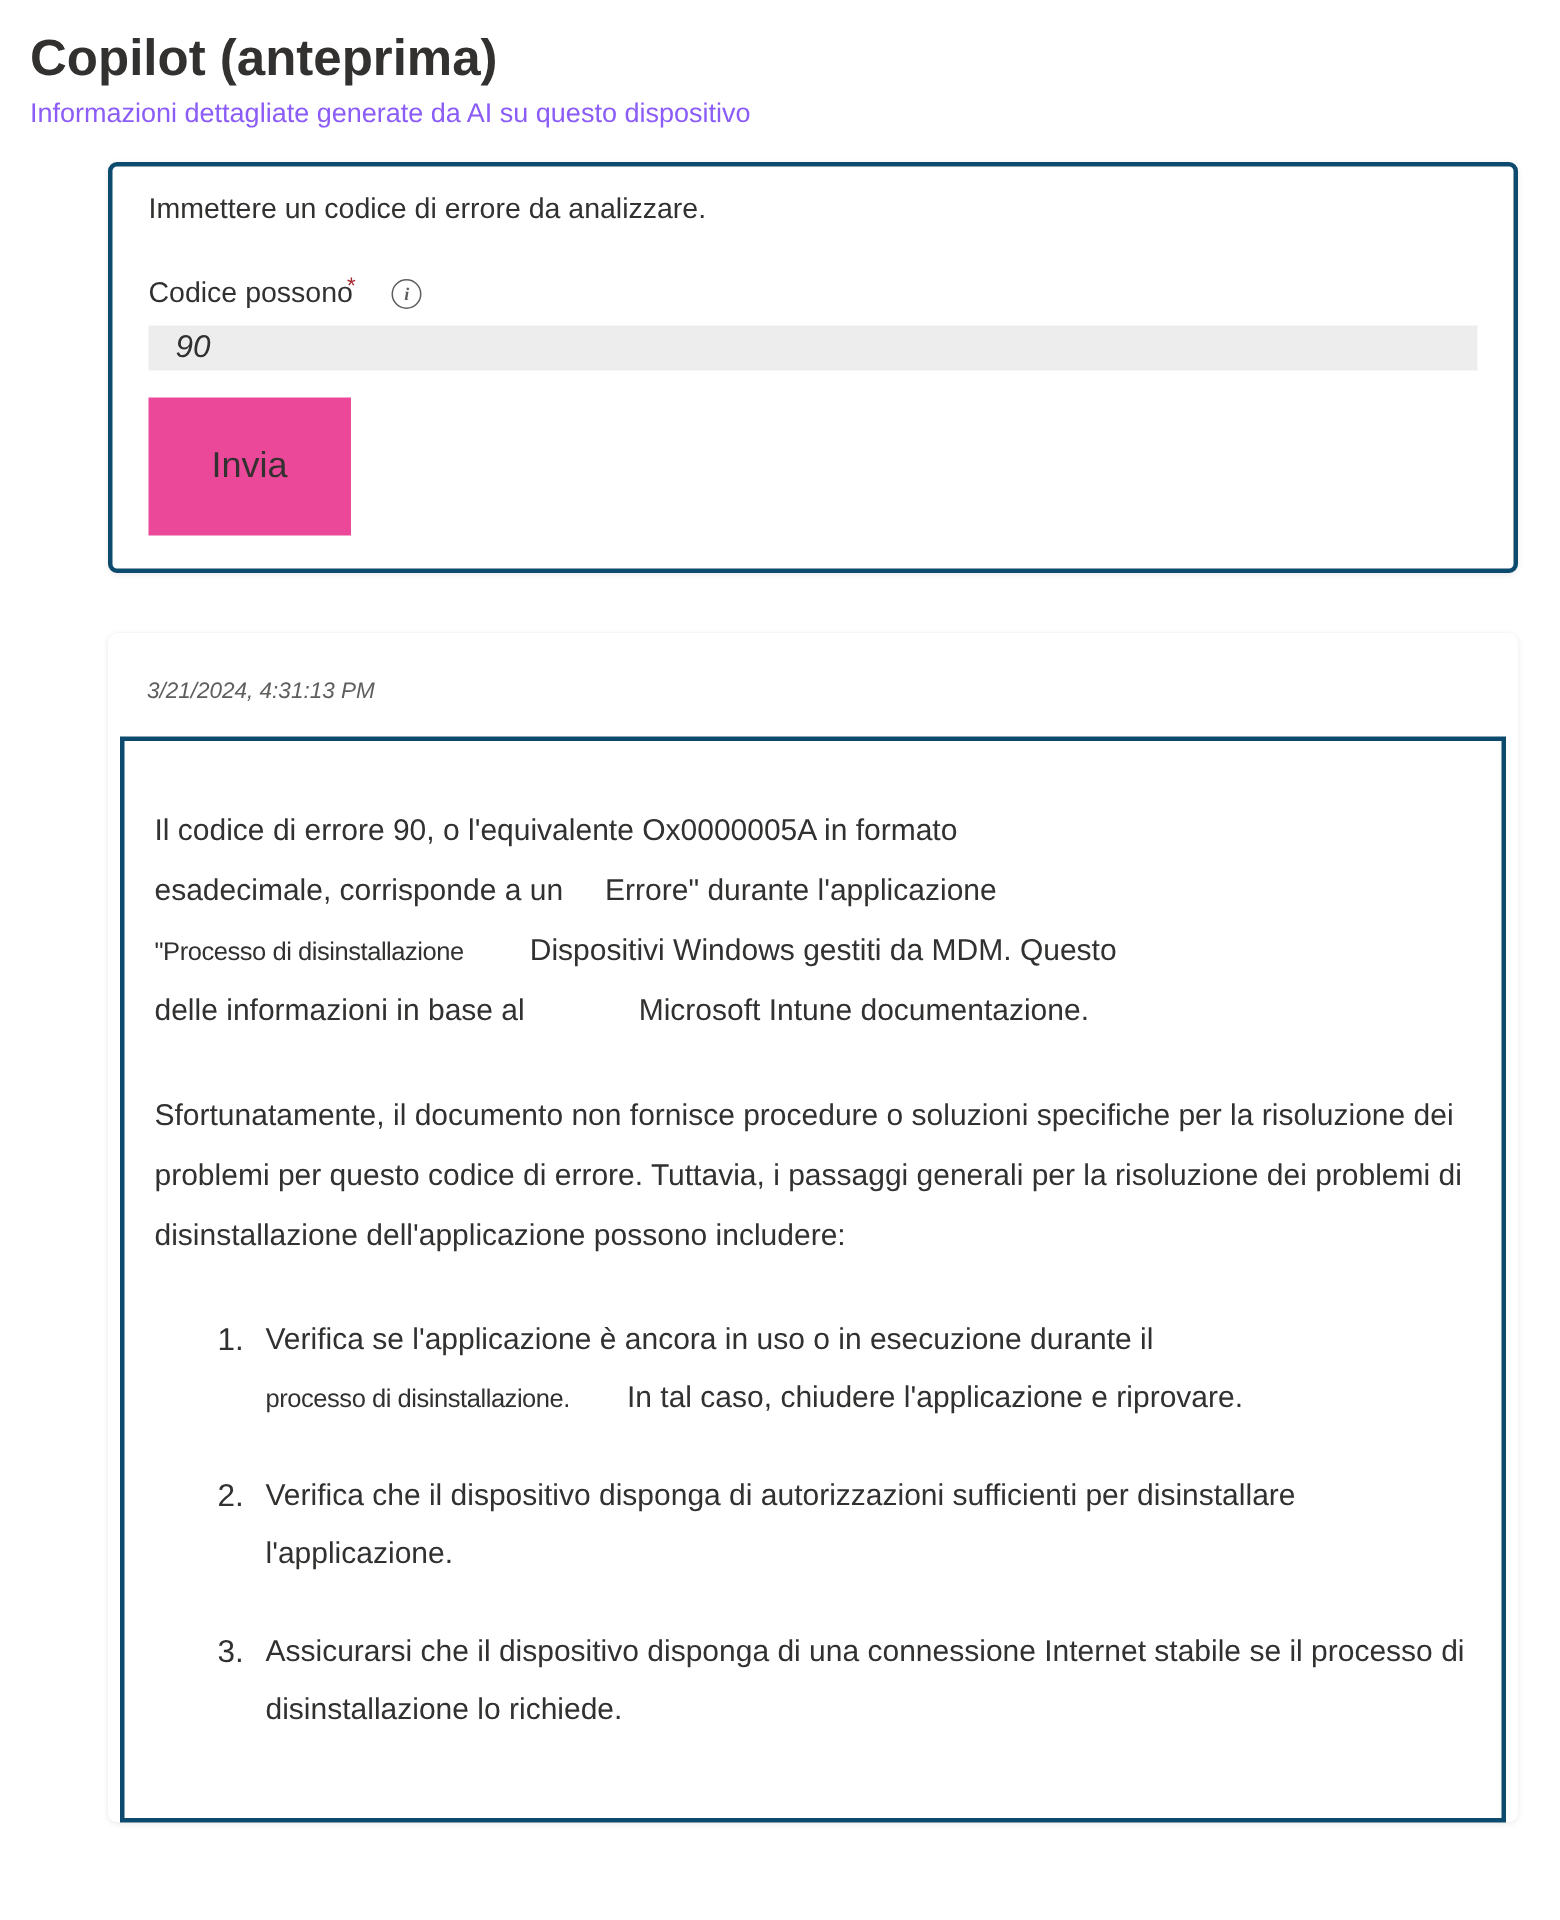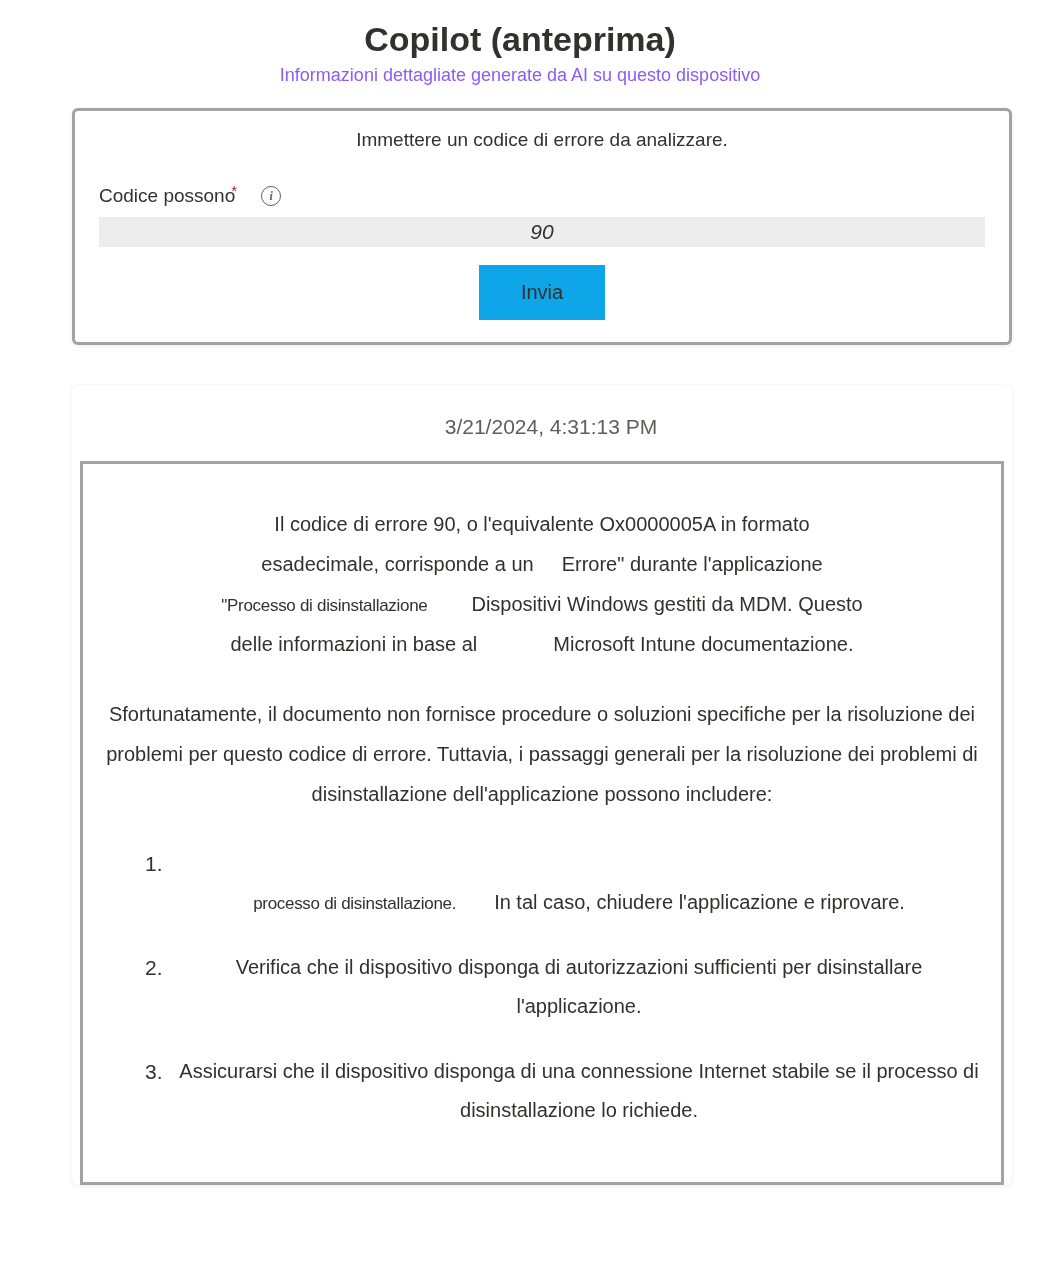--- a/index.html
+++ b/index.html
@@ -1,19 +1,18 @@
 <!DOCTYPE html>
 <html><head>
   <meta charset="utf-8">
   <style>
     * {
       margin: 0;
       padding: 0;
       box-sizing: border-box;
-      text-align: center;
     }
     body {
       font-family: "Segoe UI", -apple-system, sans-serif;
       background: #fff;
       width: 1040px;
       color: #323130;
     }
     .page {
       padding: 20px 20px 0 20px;
     }
@@ -30,21 +29,21 @@
     }
     .card {
       background: #fff;
       border-radius: 6px;
       margin-left: 52px;
       margin-right: 8px;
       margin-bottom: 40px;
       box-shadow: 0 1px 4px rgba(0,0,0,0.08), 0 0 1px rgba(0,0,0,0.05);
     }
     .red-box {
-      border: 3px solid #a3a3a3;
+      border: 3px solid #0c4a6e;
     }
     .input-card-inner {
       padding: 18px 24px 22px 24px;
     }
     .instruction {
       font-size: 19px;
       color: #323130;
       margin-bottom: 34px;
     }
     .field-row {
@@ -84,35 +83,36 @@
       width: 100%;
       background: #ededed;
       border: none;
       padding: 3px 18px;
       font-size: 21px;
       color: #323130;
       margin-bottom: 18px;
       font-style: italic;
     }
     .submit-button {
-      background: #0ea5e9;
+      background: #ec4899;
       border: none;
-      padding: 16px 42px;
-      font-size: 20px;
+      padding: 32px 42px;
+      font-size: 24px;
       color: #323130;
       cursor: pointer;
     }
     .response-card {
       padding: 30px 8px 0 8px;
     }
     .timestamp {
-      font-size: 21px;
+      font-size: 15px;
       color: #605e5c;
       margin-left: 18px;
       margin-bottom: 22px;
+      font-style: italic;
     }
     .response-body {
       padding: 40px 20px 26px 20px;
     }
     .paragraph {
       font-size: 20px;
       line-height: 2.0;
       color: #323130;
       margin-bottom: 30px;
     }
@@ -180,21 +180,21 @@
     <div class="red-box response-body">
       <div class="paragraph">
         <span class="p1-l1">Il codice di errore 90, o l'equivalente Ox0000005A in formato</span>
         <span class="p1-l2"><span>esadecimale, corrisponde a un</span><span class="gap-sm"></span><span>Errore" durante l'applicazione</span></span>
         <span class="p1-l3"><span class="p1-l3a">"Processo di disinstallazione</span><span class="gap-md"></span><span>Dispositivi Windows gestiti da MDM. Questo</span></span>
         <span class="p1-l4"><span>delle informazioni in base al</span><span class="gap-lg"></span><span>Microsoft Intune documentazione.</span></span>
       </div>
       <div class="paragraph">Sfortunatamente, il documento non fornisce procedure o soluzioni specifiche per la risoluzione dei problemi per questo codice di errore. Tuttavia, i passaggi generali per la risoluzione dei problemi di disinstallazione dell'applicazione possono includere:</div>
       <ol class="steps">
         <li>
-          <br>
+          <span>Verifica se l'applicazione è ancora in uso o in esecuzione durante il</span><br>
           <span class="step1-a">processo di disinstallazione.</span><span class="gap-step"></span><span>In tal caso, chiudere l'applicazione e riprovare.</span>
         </li>
         <li>Verifica che il dispositivo disponga di autorizzazioni sufficienti per disinstallare l'applicazione.</li>
         <li>Assicurarsi che il dispositivo disponga di una connessione Internet stabile se il processo di disinstallazione lo richiede.</li>
       </ol>
     </div>
   </div>
 </div>
 
 </body></html>

